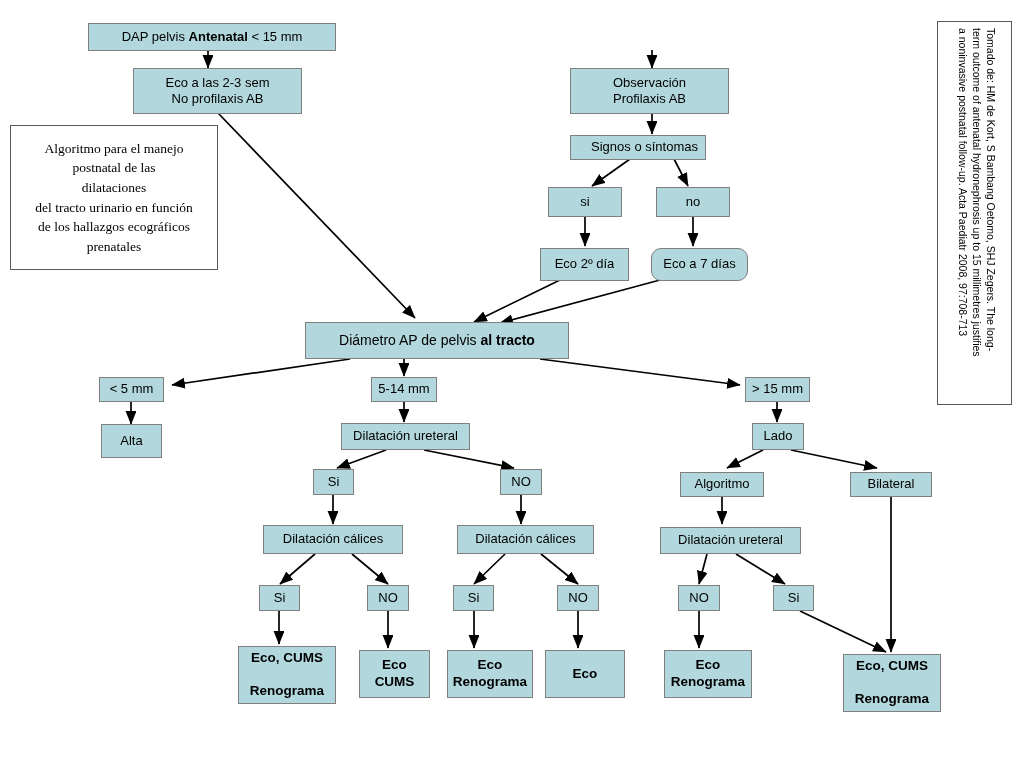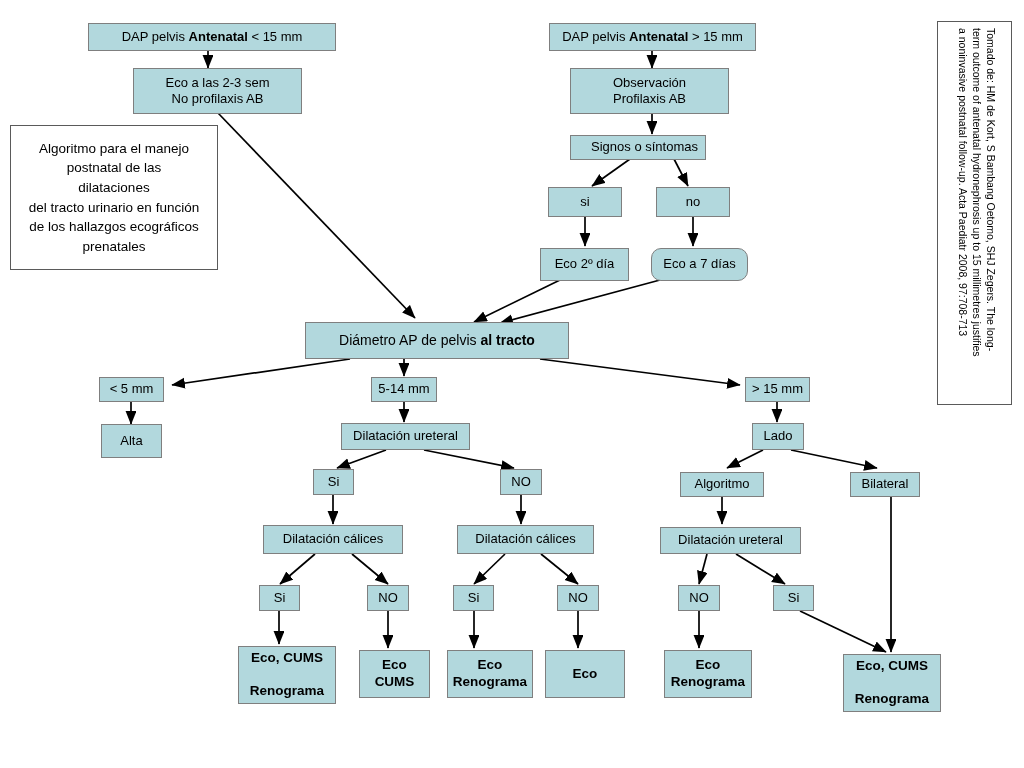--- a/index.html
+++ b/index.html
@@ -114,30 +114,27 @@
     </g>
   </svg>
 
   <div class="node" style="left:88px;top:23px;width:248px;height:28px;">
     <span><span>DAP pelvis </span><b>Antenatal</b><span> &lt; 15 mm</span></span>
   </div>
 
   <div class="node" style="left:133px;top:68px;width:169px;height:46px;">Eco a las 2-3 sem
 No profilaxis AB</div>
 
-  <div class="node plain" style="left:10px;top:125px;width:208px;height:145px;padding:12px 8px;">Algoritmo para el manejo
+  <div class="node plain" style="left:10px;top:125px;width:208px;height:145px;padding:12px 8px;font-family:Liberation Serif, serif;">Algoritmo para el manejo
 postnatal  de las
 dilataciones
 del tracto urinario en función
 de los hallazgos ecográficos
 prenatales</div>
 
-  <div class="node" style="left:549px;top:23px;width:207px;height:28px;">
-    <span><span>DAP pelvis </span><b>Antenatal</b><span> &gt; 15 mm</span></span>
-  </div>
 
   <div class="node" style="left:570px;top:68px;width:159px;height:46px;">Observación
 Profilaxis AB</div>
 
   <div class="node" style="left:570px;top:135px;width:136px;height:25px;padding-left:13px;">Signos o síntomas</div>
 
   <div class="node" style="left:548px;top:187px;width:74px;height:30px;">si</div>
 
   <div class="node" style="left:656px;top:187px;width:74px;height:30px;">no</div>
 
@@ -184,21 +181,21 @@
 Renograma</div>
 
   <div class="node bold" style="left:545px;top:650px;width:80px;height:48px;">Eco</div>
 
   <div class="node" style="left:745px;top:377px;width:65px;height:25px;">&gt; 15 mm</div>
 
   <div class="node" style="left:752px;top:423px;width:52px;height:27px;">Lado</div>
 
   <div class="node" style="left:680px;top:472px;width:84px;height:25px;">Algoritmo</div>
 
-  <div class="node" style="left:850px;top:472px;width:70px;height:25px;">Bilateral</div>
+  <div class="node" style="left:850px;top:472px;width:82px;height:25px;">Bilateral</div>
 
   <div class="node" style="left:660px;top:527px;width:141px;height:27px;">Dilatación ureteral</div>
 
   <div class="node" style="left:678px;top:585px;width:42px;height:26px;">NO</div>
 
   <div class="node" style="left:773px;top:585px;width:41px;height:26px;">Si</div>
 
   <div class="node bold" style="left:664px;top:650px;width:88px;height:48px;">Eco
 Renograma</div>
 

